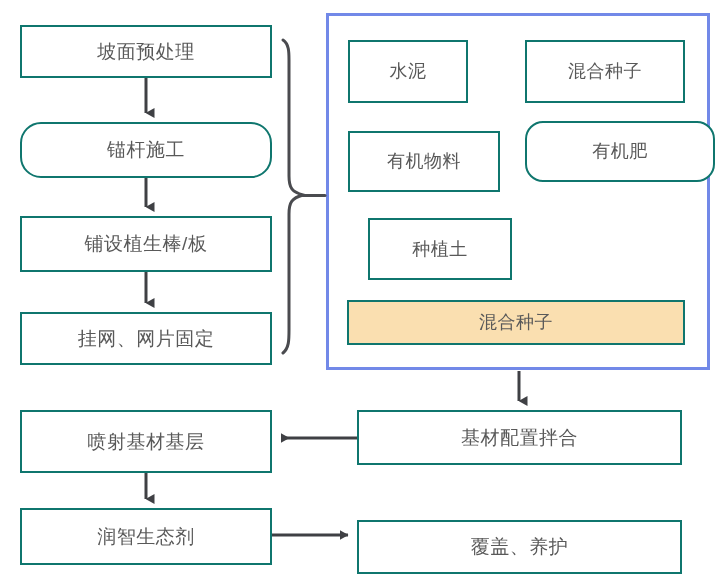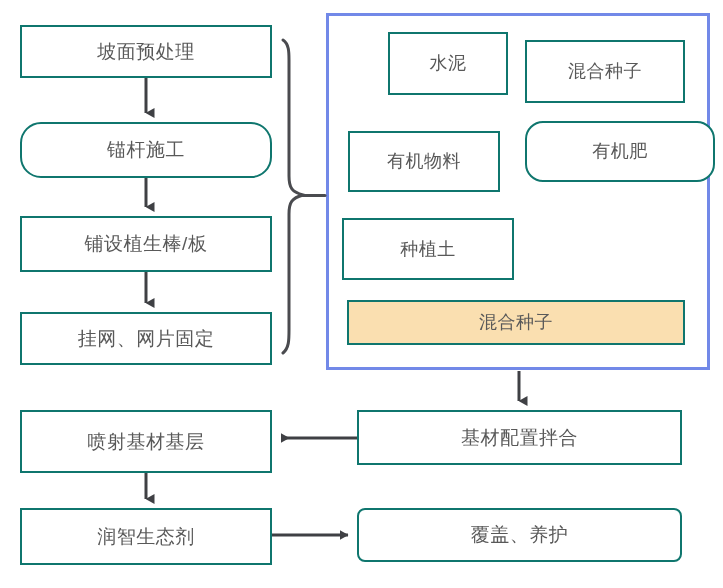--- a/index.html
+++ b/index.html
@@ -63,40 +63,40 @@
   <div class="node" style="left:20px; top:25px; width:252px; height:53px;">坡面预处理</div>
 
   <div class="node" style="left:20px; top:122px; width:252px; height:56px;border-radius:21px;">锚杆施工</div>
 
   <div class="node" style="left:20px; top:216px; width:252px; height:56px;">铺设植生棒/板</div>
 
   <div class="node" style="left:20px; top:312px; width:252px; height:53px;">挂网、网片固定</div>
 
   <div class="panel" style="left:326px; top:13px; width:384px; height:357px;"></div>
 
-  <div class="node small" style="left:348px; top:32px; width:120px; height:63px;margin-left:40px;">水泥</div>
+  <div class="node small" style="left:348px; top:40px; width:120px; height:63px;">水泥</div>
 
   <div class="node small" style="left:525px; top:40px; width:160px; height:63px;">混合种子</div>
 
   <div class="node small" style="left:348px; top:131px; width:152px; height:61px;">有机物料</div>
 
   <div class="node small" style="left:525px; top:121px; width:190px; height:61px;border-radius:18px;">有机肥</div>
 
-  <div class="node small" style="left:342px; top:218px; width:172px; height:62px;">种植土</div>
+  <div class="node small" style="left:368px; top:218px; width:144px; height:62px;">种植土</div>
 
 
   <div class="node small seed" style="left:347px; top:300px; width:338px; height:45px;">混合种子</div>
 
   <div class="node" style="left:357px; top:410px; width:325px; height:55px;">基材配置拌合</div>
 
   <div class="node" style="left:20px; top:410px; width:252px; height:63px;">喷射基材基层</div>
 
   <div class="node" style="left:20px; top:508px; width:252px; height:57px;">润智生态剂</div>
 
-  <div class="node" style="left:357px; top:508px; width:325px; height:54px;border-radius:8px;">覆盖、养护</div>
+  <div class="node" style="left:357px; top:520px; width:325px; height:54px;">覆盖、养护</div>
 
   <svg class="overlay" viewBox="0 0 723 588">
     <defs>
       <marker id="arrowDown" markerWidth="10" markerHeight="9" refX="5" refY="8.5" orient="auto" markerUnits="userSpaceOnUse">
         <path d="M0,0 L10,0 L5,9 Z" fill="#3f4044"></path>
       </marker>
       <marker id="arrowLeft" markerWidth="9" markerHeight="10" refX="8.5" refY="5" orient="auto" markerUnits="userSpaceOnUse">
         <path d="M9,0 L9,10 L0,5 Z" fill="#3f4044"></path>
       </marker>
       <marker id="arrowRight" markerWidth="9" markerHeight="10" refX="8.5" refY="5" orient="auto" markerUnits="userSpaceOnUse">

